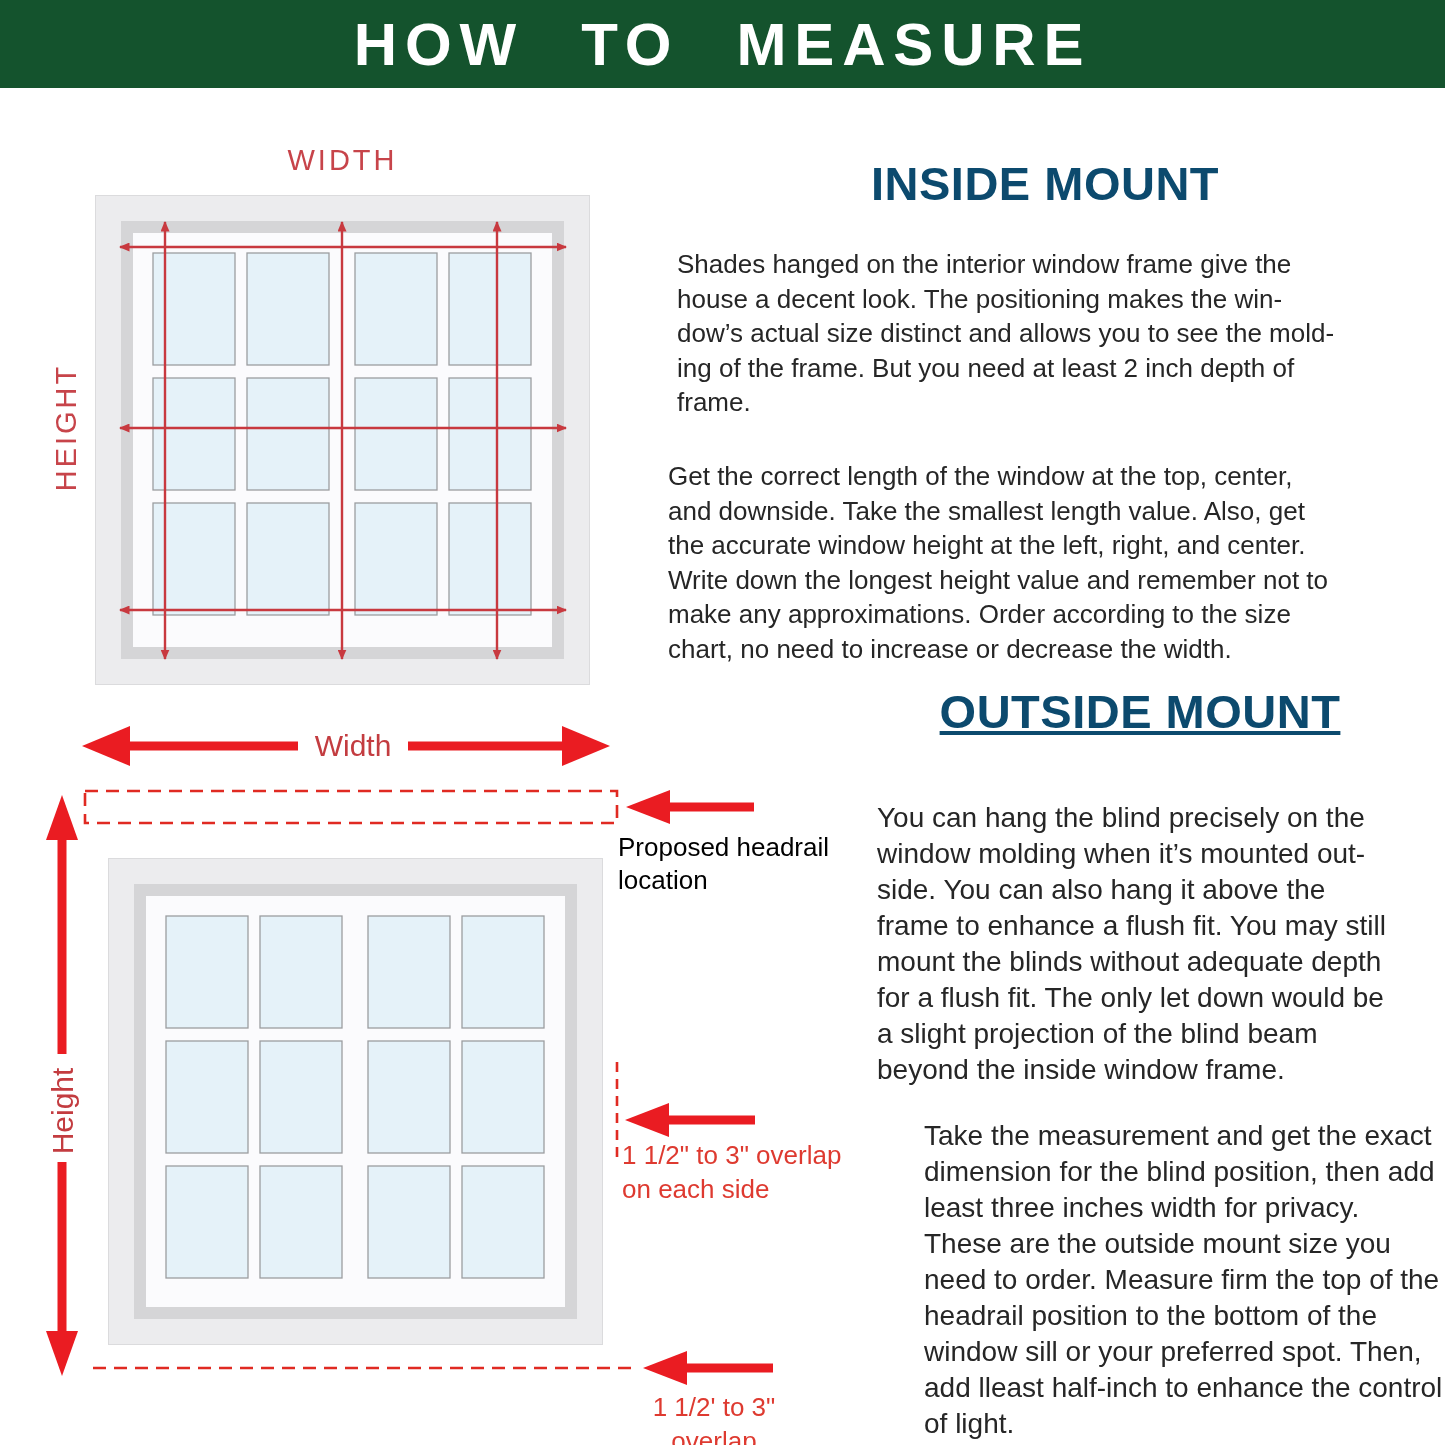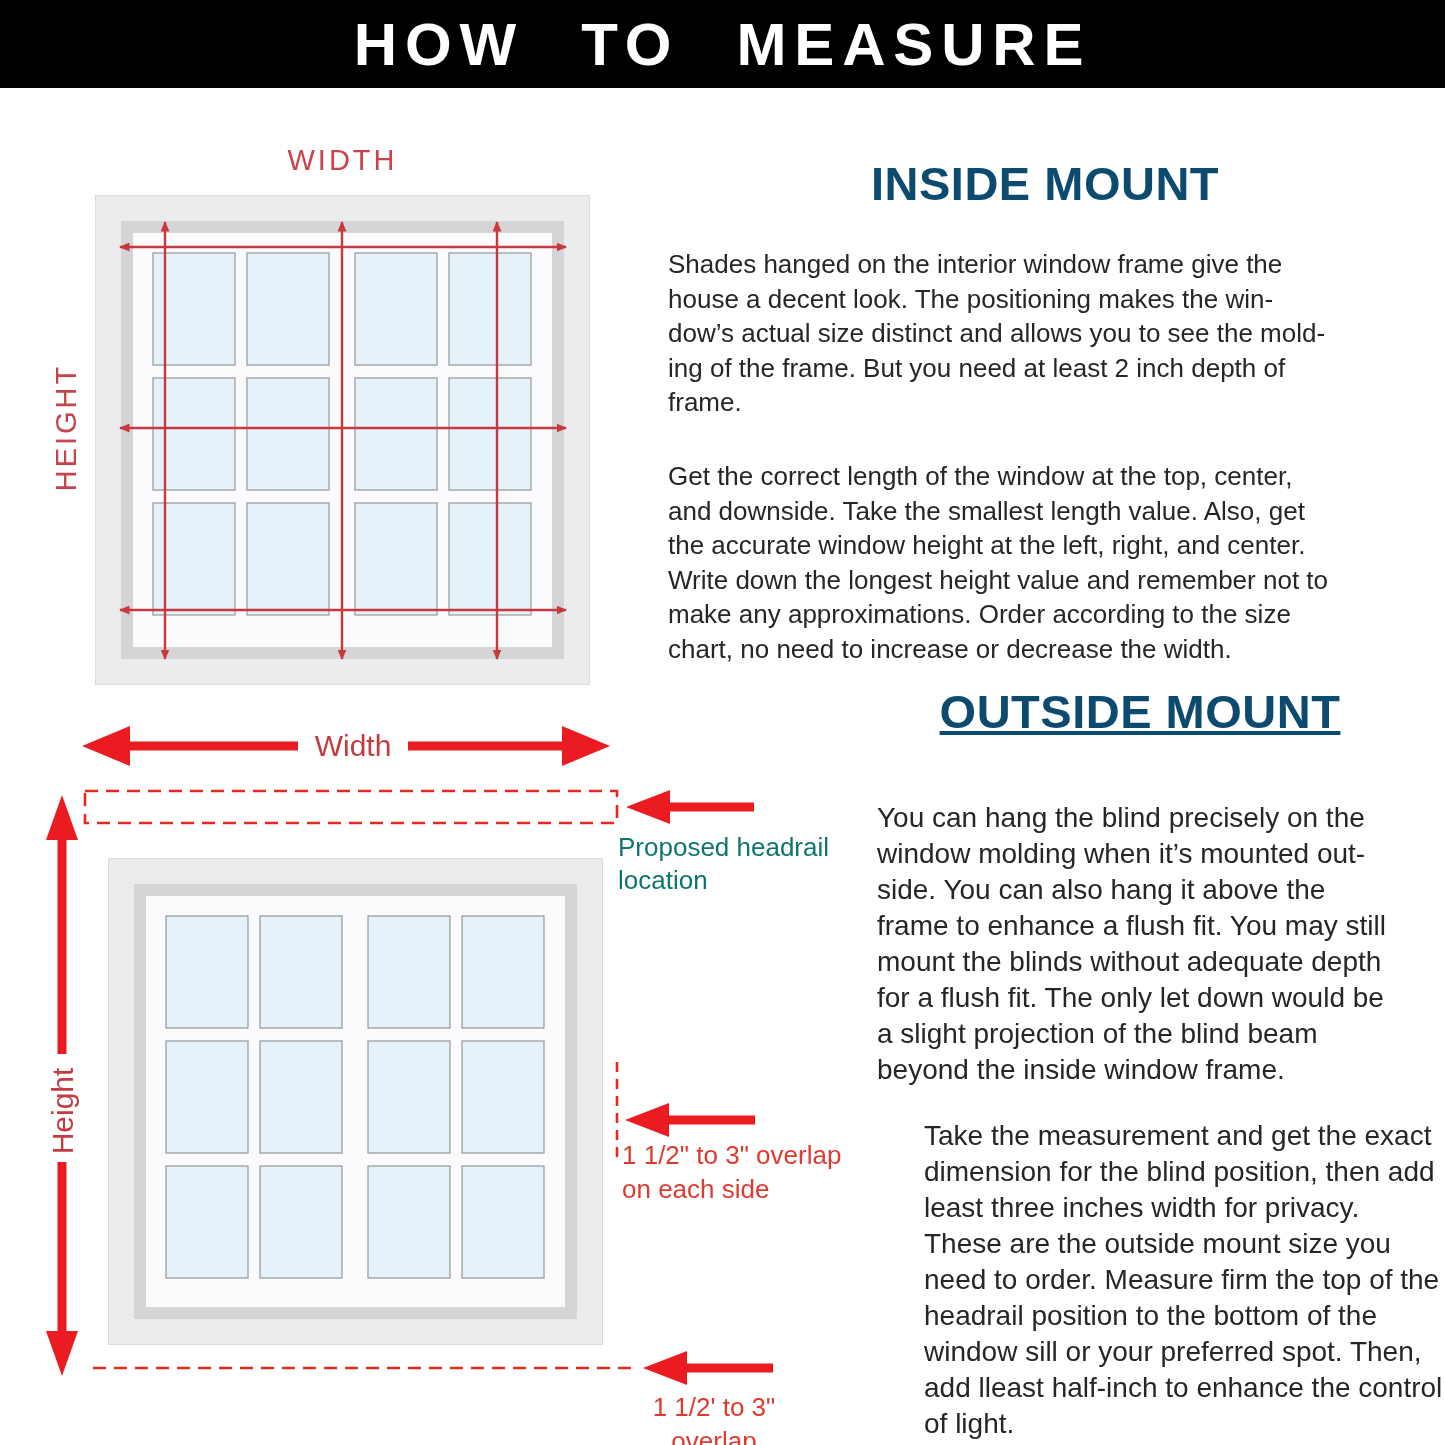--- a/index.html
+++ b/index.html
@@ -5,42 +5,42 @@
   html,body{margin:0;padding:0;}
   body{
     width:1445px;height:1445px;position:relative;overflow:hidden;
     background:#ffffff;
     font-family:"Liberation Sans", sans-serif;
   }
   .abs{position:absolute;}
 
   
   #banner{
-    left:0;top:0;width:1445px;height:88px;background:#000000;
+    left:0;top:0;width:1445px;height:88px;background:#14532d;
   }
   #banner h1{
     margin:0;height:88px;line-height:90px;text-align:center;
     color:#ffffff;font-size:60px;font-weight:bold;
     letter-spacing:0.13em;word-spacing:0.55em;
   }
 
   
   .sec-heading{
     color:#0c4a6e;font-size:47px;font-weight:bold;text-align:center;
     letter-spacing:0.5px;white-space:nowrap;
   }
   #inside-heading{left:665px;top:156px;width:760px;}
   #outside-heading{left:860px;top:684px;width:560px;text-decoration:underline;}
 
   
   .body-par{
     color:#262626;white-space:pre-line;margin:0;
   }
   .inside-par{left:668px;width:760px;font-size:26px;line-height:34.5px;}
-  #inside-p1{top:247px;}
+  #inside-p1{top:247px;margin-left:9px;}
   #inside-p2{top:459px;}
   .outside-par{left:877px;width:560px;font-size:28px;line-height:36px;}
   #outside-p1{top:800px;}
   #outside-p2{top:1118px;margin-left:47px;}
 
   
   .red-caps{
     color:#C7444A;font-size:29px;letter-spacing:3px;text-align:center;
   }
   #d1-width-lbl{left:95px;top:144px;width:495px;}
@@ -50,21 +50,21 @@
   }
   .red-lbl2{
     color:#C33C40;font-size:30px;text-align:center;
   }
   #d2-width-lbl{left:297px;top:729px;width:112px;}
   #d2-height-lbl{
     left:-12px;top:1094px;width:150px;
     transform:rotate(-90deg);
   }
   .red-note{
-    color:#0f766e;font-size:26px;line-height:33px;white-space:pre-line;
+    color:#000000;font-size:26px;line-height:33px;white-space:pre-line;
   }
   #d2-headrail-lbl{left:618px;top:831px;}
   .red-note-bright{
     color:#DE3A30;font-size:26px;line-height:34px;white-space:pre-line;
   }
   #d2-side-lbl{left:622px;top:1138px;}
   #d2-tb-lbl{left:608px;top:1390px;width:212px;text-align:center;}
 
   svg{display:block;}
 </style>

